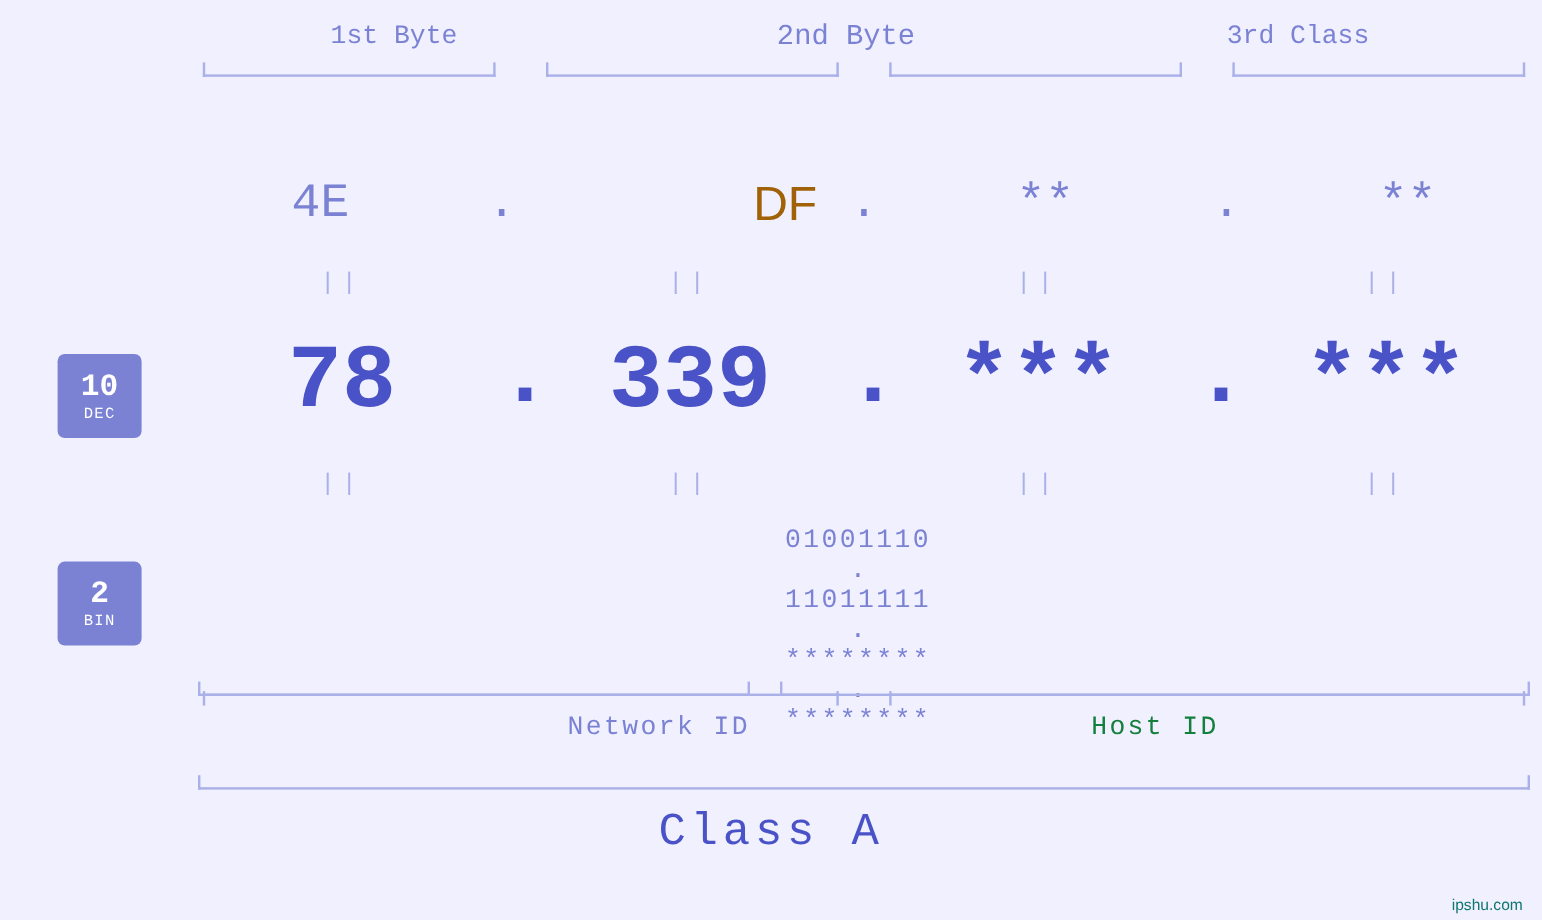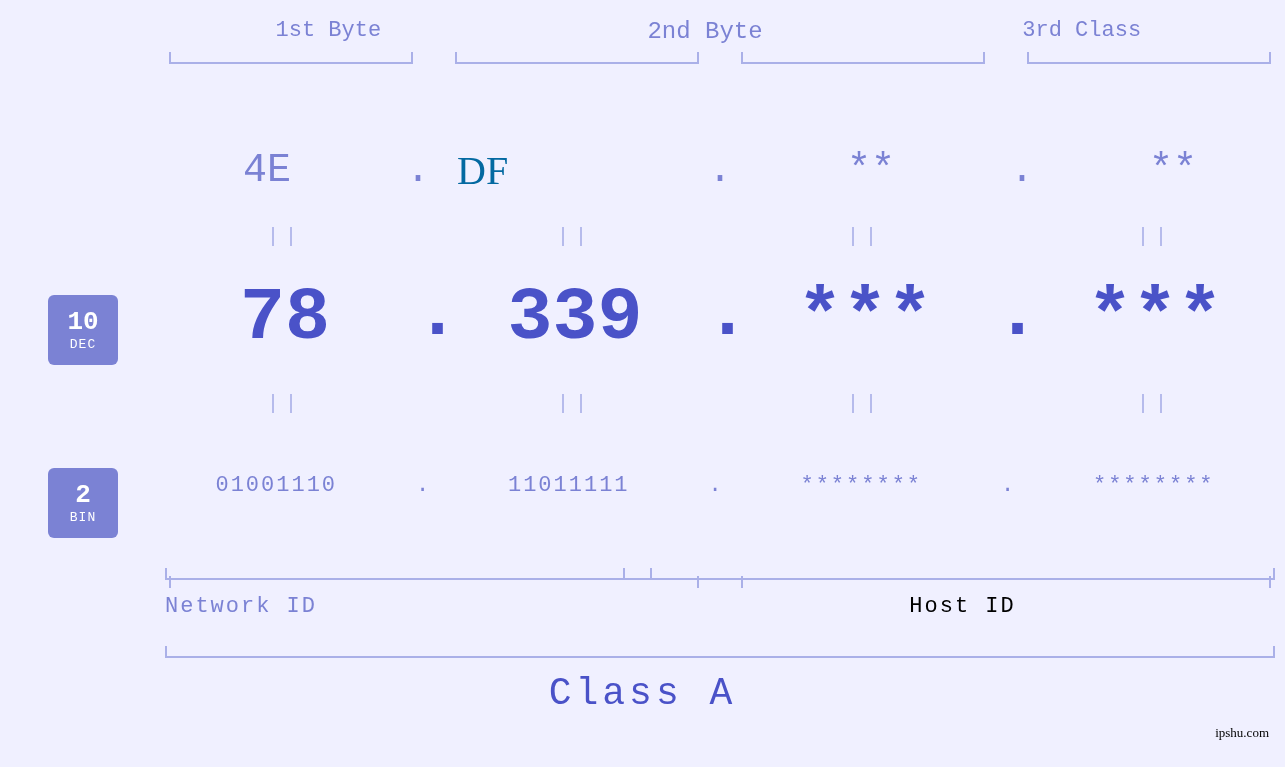--- a/index.html
+++ b/index.html
@@ -103,21 +103,21 @@
       <div style="position:absolute;left:0;right:0;top:10px;border-top:2px solid #aab0e8;"></div>
       <div style="position:absolute;left:0;top:0;height:12px;border-left:2px solid #aab0e8;"></div>
       <div style="position:absolute;right:0;top:0;height:12px;border-left:2px solid #aab0e8;"></div>
     </div>
   </div>
 
 
   <div style="position:absolute; top:135px; left:155px; right:0; display:flex; align-items:center; height:70px;gap:24px;">
     <div style="flex:1; text-align:center; color:#7b82d4; font-size:40px; font-family:'Courier New',monospace;">4E</div>
     <div style="width:30px; text-align:center; color:#7b82d4; font-size:40px; font-family:'Courier New',monospace;">.</div>
-    <div style="flex:1; text-align:left; color:#0369a1; font-size:40px; font-family:Liberation Serif, serif;">DF</div>
+    <div style="flex:1; text-align:right; color:#a16207; font-size:40px; font-family:Liberation Sans, sans-serif;">DF</div>
     <div style="width:30px; text-align:center; color:#7b82d4; font-size:40px; font-family:'Courier New',monospace;">.</div>
     <div style="flex:1; text-align:center; color:#7b82d4; font-size:40px; font-family:'Courier New',monospace;">**</div>
     <div style="width:30px; text-align:center; color:#7b82d4; font-size:40px; font-family:'Courier New',monospace;">.</div>
     <div style="flex:1; text-align:center; color:#7b82d4; font-size:40px; font-family:'Courier New',monospace;">**</div>
   </div>
 
   <div style="position:absolute; top:218px; left:155px; right:0; display:flex; align-items:center; height:36px;">
     <div style="flex:1; text-align:center; color:#aab0e8; font-size:20px; font-family:'Courier New',monospace; letter-spacing:6px;">||</div>
     <div style="width:30px;"></div>
     <div style="flex:1; text-align:center; color:#aab0e8; font-size:20px; font-family:'Courier New',monospace; letter-spacing:6px;">||</div>
@@ -150,21 +150,21 @@
     <div style="flex:1; text-align:center; color:#aab0e8; font-size:20px; font-family:'Courier New',monospace; letter-spacing:6px;">||</div>
     <div style="width:30px;"></div>
     <div style="flex:1; text-align:center; color:#aab0e8; font-size:20px; font-family:'Courier New',monospace; letter-spacing:6px;">||</div>
   </div>
 
   <div class="badge badge-bin">
     <span class="badge-num">2</span>
     <span class="badge-label">BIN</span>
   </div>
 
-  <div style="position:absolute; top:438px; left:145px; right:0; display:flex; align-items:flex-end; height:60px;">
+  <div style="position:absolute; top:438px; left:145px; right:0; display:flex; align-items:center; height:60px;flex-direction:column;">
     <div style="flex:1; text-align:center; color:#7b82d4; font-size:22px; font-family:'Courier New',monospace; letter-spacing:2px;">01001110</div>
     <div style="width:30px; text-align:center; color:#7b82d4; font-size:22px; font-family:'Courier New',monospace;">.</div>
     <div style="flex:1; text-align:center; color:#7b82d4; font-size:22px; font-family:'Courier New',monospace; letter-spacing:2px;">11011111</div>
     <div style="width:30px; text-align:center; color:#7b82d4; font-size:22px; font-family:'Courier New',monospace;">.</div>
     <div style="flex:1; text-align:center; color:#7b82d4; font-size:22px; font-family:'Courier New',monospace; letter-spacing:2px;">********</div>
     <div style="width:30px; text-align:center; color:#7b82d4; font-size:22px; font-family:'Courier New',monospace;">.</div>
     <div style="flex:1; text-align:center; color:#7b82d4; font-size:22px; font-family:'Courier New',monospace; letter-spacing:2px;">********</div>
   </div>
 
   <div style="position:absolute; top:568px; left:155px; right:0; display:flex; padding:0 8px;">
@@ -192,27 +192,27 @@
     <div style="position:absolute;left:0;top:0;height:12px;border-left:2px solid #aab0e8;"></div>
     <div style="position:absolute;right:0;top:0;height:12px;border-left:2px solid #aab0e8;"></div>
   </div>
 
   <div style="position:absolute; top:568px; left:650px; right:10px; height:20px;">
     <div style="position:absolute;left:0;right:0;top:10px;border-top:2px solid #aab0e8;"></div>
     <div style="position:absolute;left:0;top:0;height:12px;border-left:2px solid #aab0e8;"></div>
     <div style="position:absolute;right:0;top:0;height:12px;border-left:2px solid #aab0e8;"></div>
   </div>
 
-  <div style="position:absolute; top:594px; left:165px; width:460px; text-align:left; color:#7b82d4; font-family:'Courier New',monospace; font-size:22px; letter-spacing:2px;">Network ID</div>
-
-  <div style="position:absolute; top:594px; left:650px; right:10px; text-align:center; color:#000000; font-family:'Courier New',monospace; font-size:22px; letter-spacing:2px;">Host ID</div>
+  <div style="position:absolute; top:594px; left:165px; width:460px; text-align:right; color:#7b82d4; font-family:'Courier New',monospace; font-size:22px; letter-spacing:2px;">Network ID</div>
+
+  <div style="position:absolute; top:594px; left:650px; right:10px; text-align:center; color:#15803d; font-family:'Courier New',monospace; font-size:22px; letter-spacing:2px;">Host ID</div>
 
   <div style="position:absolute; top:646px; left:165px; right:10px; height:20px;">
     <div style="position:absolute;left:0;right:0;top:10px;border-top:2px solid #aab0e8;"></div>
     <div style="position:absolute;left:0;top:0;height:12px;border-left:2px solid #aab0e8;"></div>
     <div style="position:absolute;right:0;top:0;height:12px;border-left:2px solid #aab0e8;"></div>
   </div>
 
   <div style="position:absolute; top:672px; left:0; right:0; text-align:center; color:#4a52c8; font-family:'Courier New',monospace; font-size:38px; letter-spacing:4px;">Class A</div>
 
-  <div style="position:absolute; bottom:26px; right:16px; color:#000000; font-family:Liberation Serif, serif; font-size:13px;">ipshu.com</div>
+  <div style="position:absolute; bottom:6px; right:16px; color:#0f766e; font-family:Liberation Sans, sans-serif; font-size:13px;">ipshu.com</div>
 
 </div>
 
 </body></html>

